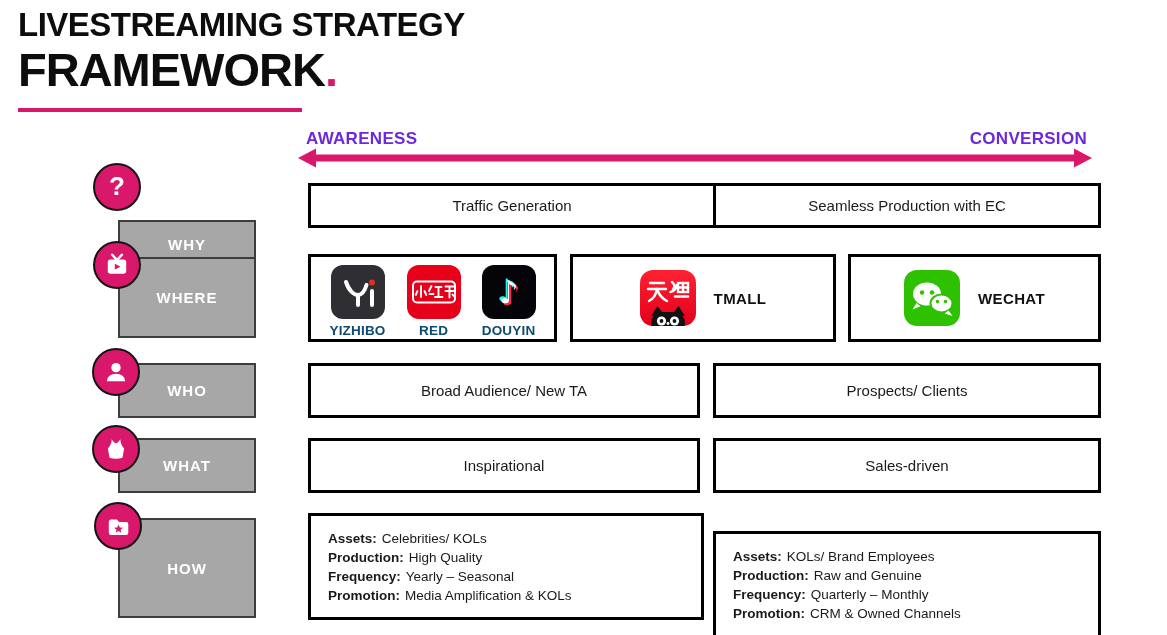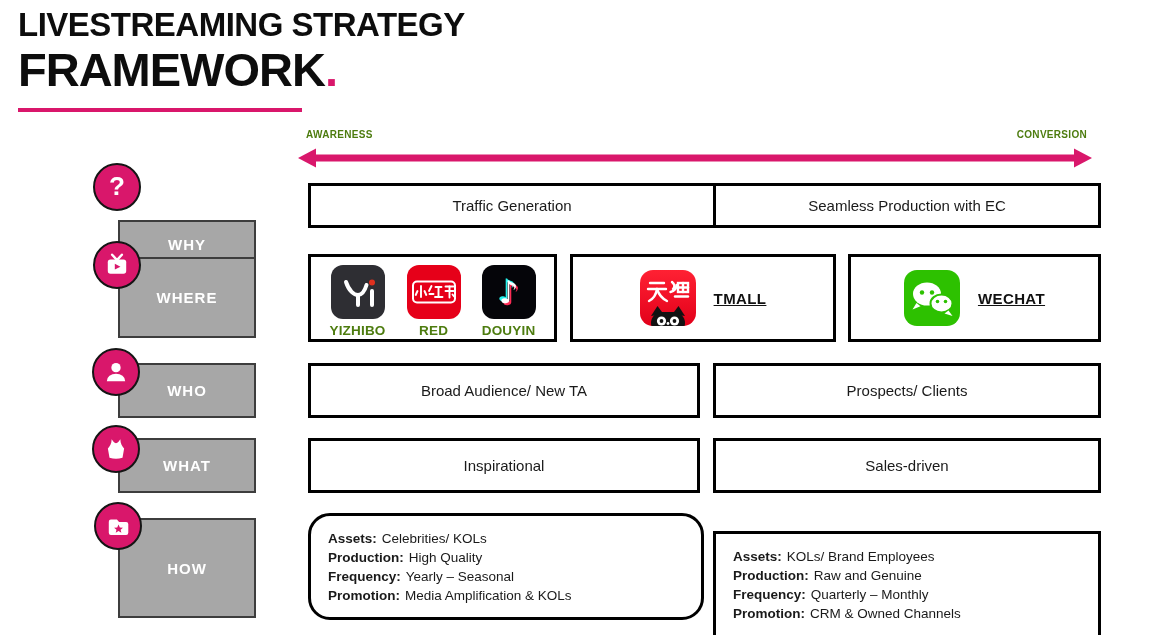--- a/index.html
+++ b/index.html
@@ -6,21 +6,21 @@
   .stage{
     position:relative;width:1167px;height:635px;background:#ffffff;overflow:hidden;
     font-family:"Liberation Sans","DejaVu Sans",sans-serif;color:#111;
   }
   
   .title-line1{position:absolute;left:18px;top:6px;font-size:33px;font-weight:800;letter-spacing:-0.5px;color:#0d0d0d;white-space:nowrap;}
   .title-line2{position:absolute;left:18px;top:42px;font-size:47px;font-weight:800;letter-spacing:-1px;color:#0d0d0d;white-space:nowrap;}
   .title-dot{color:#D9176B;}
   .title-underline{position:absolute;left:18px;top:108px;width:284px;height:4px;background:#D9176B;}
   
-  .axis-label{position:absolute;top:129px;font-size:10px;font-weight:700;color:#4d7c0f;letter-spacing:0.3px;}
+  .axis-label{position:absolute;top:129px;font-size:17px;font-weight:700;color:#6d28d9;letter-spacing:0.3px;}
   .axis-left{left:306px;}
   .axis-right{right:80px;}
   .arrow-svg{position:absolute;left:298px;top:146px;}
   
   .graybox{
     position:absolute;left:118px;width:138px;background:#A7A7A7;border:2px solid #3d3d3d;
     display:flex;align-items:center;justify-content:center;box-sizing:border-box;
     color:#fff;font-weight:700;font-size:15px;letter-spacing:1px;z-index:1;
   }
   .gb-why{top:179px;height:49px;margin-top:41px;}
@@ -45,38 +45,38 @@
   }
   .b-why-a{left:308px;top:183px;width:408px;height:45px;}
   .b-why-b{left:713px;top:183px;width:388px;height:45px;}
   .b-where-a{left:308px;top:254px;width:249px;height:88px;align-items:flex-start;padding-top:8px;}
   .b-where-b{left:570px;top:254px;width:266px;height:88px;}
   .b-where-c{left:848px;top:254px;width:253px;height:88px;}
   .b-who-a{left:308px;top:363px;width:392px;height:55px;}
   .b-who-b{left:713px;top:363px;width:388px;height:55px;}
   .b-what-a{left:308px;top:438px;width:392px;height:55px;}
   .b-what-b{left:713px;top:438px;width:388px;height:55px;}
-  .b-how-a{left:308px;top:513px;width:396px;height:107px;border-radius:22px;}
+  .b-how-a{left:308px;top:513px;width:396px;height:107px;}
   .b-how-b{left:713px;top:531px;width:388px;height:107px;}
   .howbox{flex-direction:column;align-items:flex-start;justify-content:center;padding:10px 17px;font-size:13.5px;line-height:19px;}
   .kv b{margin-right:5px;font-weight:700;}
   
   .apps{display:flex;gap:21px;}
   .app{display:flex;flex-direction:column;align-items:center;}
   .app-icon{width:54px;height:54px;border-radius:12px;position:relative;overflow:hidden;display:flex;align-items:center;justify-content:center;}
-  .app-label{margin-top:4px;font-size:13.5px;font-weight:700;letter-spacing:0.2px;color:#4d7c0f;}
+  .app-label{margin-top:4px;font-size:13.5px;font-weight:700;letter-spacing:0.2px;color:#0c4a6e;}
   .ic-yizhibo{background:#2e2e33;}
   .ic-red{background:#e60019;}
   .ic-douyin{background:#050509;}
   .ic-tmall{background:linear-gradient(180deg,#ff2133,#e2001a);width:56px;height:56px;border-radius:13px;}
   .ic-wechat{background:#2DC100;width:56px;height:56px;border-radius:13px;}
   .note{font-family:"DejaVu Sans",sans-serif;font-size:31px;font-weight:700;color:#fff;line-height:1;
         text-shadow:-2px -2px 0 #25f4ee, 2px 2px 0 #fe2c55;}
   .platform{display:flex;align-items:center;gap:18px;}
-  .platform-label{font-size:15px;font-weight:700;letter-spacing:0.4px;color:#111;text-decoration:underline;}
+  .platform-label{font-size:15px;font-weight:700;letter-spacing:0.4px;color:#111;}
 </style>
 </head>
 <body>
 
 <div class="stage">
 
   <div class="title-line1">LIVESTREAMING STRATEGY</div>
   <div class="title-line2"><span>FRAMEWORK</span><span class="title-dot">.</span></div>
   <div class="title-underline"></div>
 

